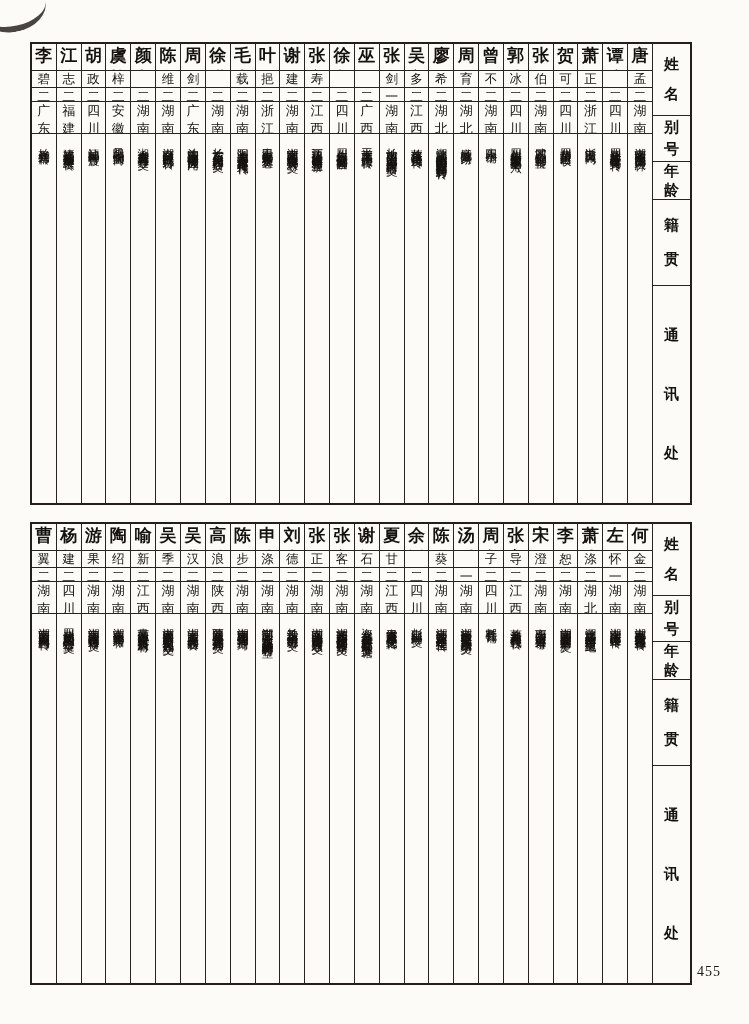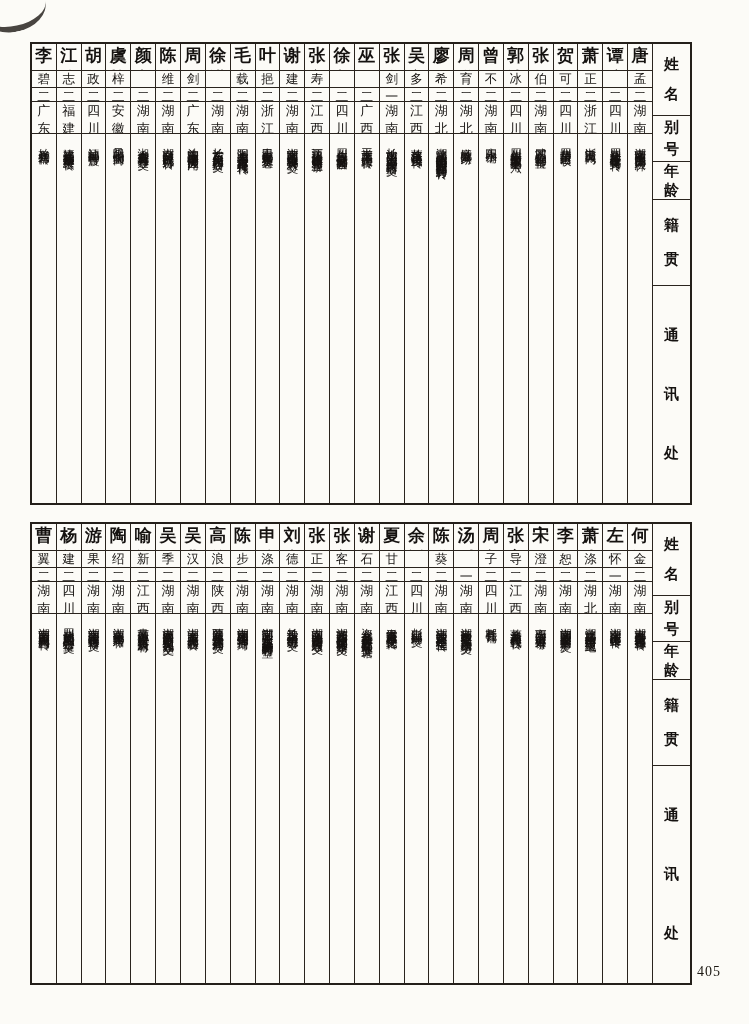--- a/index.html
+++ b/index.html
@@ -1504,14 +1504,14 @@
           <div class="chars t-origin">
             <span>湖</span>
             <span>南</span>
           </div>
         </div>
         <div class="cell r-addr">
           <div class="vtext">湖南益阳东门城内大利昌转</div>
         </div>
       </div>
     </div>
-  <div class="page-number">405</div>
+  <div class="page-number">455</div>
 </div>
 
 </body></html>

